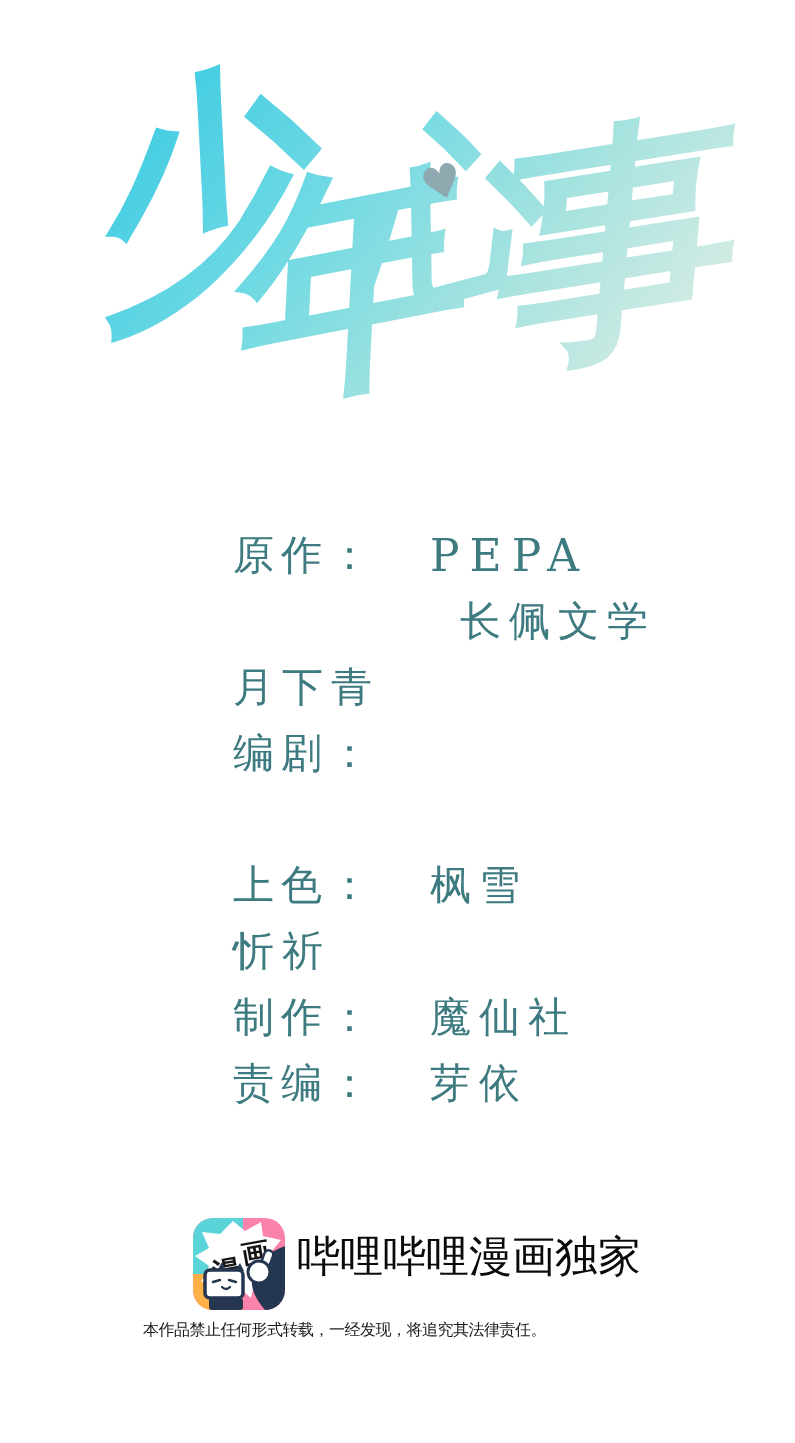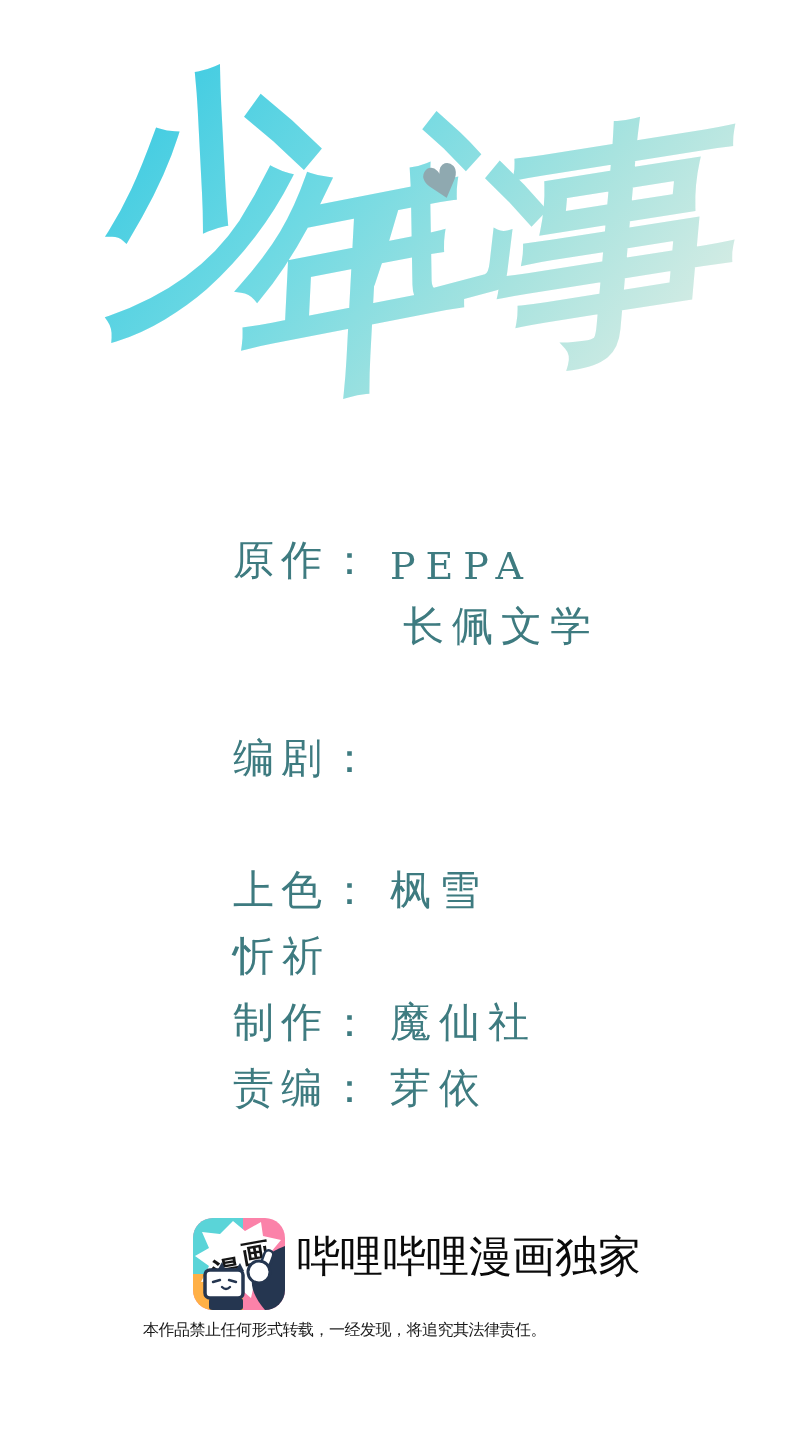--- a/index.html
+++ b/index.html
@@ -35,38 +35,39 @@
   .credits {
     position: absolute;
     left: 233px;
     top: 522px;
     width: 520px;
     color: #3E7B80;
     font-family: "DejaVu Serif", "Liberation Serif", serif;
   }
   .credit-row {
     display: flex;
-    align-items: flex-end;
+    align-items: center;
     height: 66px;
     font-size: 41px;
     letter-spacing: 7px;
     white-space: nowrap;
+    gap: 40px;
   }
   .credit-label {
     display: inline-block;
     width: 157px;
     flex: 0 0 157px;
   }
   .credit-value { display: inline-block; letter-spacing: 8px; }
   .credit-row.latin .credit-value {
-    font-size: 38px;
+    font-size: 44px;
     letter-spacing: 10px;
     font-family: "DejaVu Serif", "Liberation Serif", serif;
   }
-  .credit-row.indent .credit-value { margin-left: 13px; }
+  .credit-row.indent .credit-value { margin-left: 30px; }
 
   
   .app-icon {
     position: absolute;
     left: 193px; top: 1218px;
     width: 92px; height: 92px;
   }
   .app-icon svg { width: 92px; height: 92px; display: block; }
   .icon-manga-label {
     font-family: "DejaVu Serif", "Liberation Serif", serif;
@@ -120,20 +121,21 @@
   <div class="credits">
     <div class="credit-row latin">
       <span class="credit-label">原作：</span>
       <span class="credit-value">PEPA</span>
     </div>
     <div class="credit-row indent">
       <span class="credit-label"></span>
       <span class="credit-value">长佩文学</span>
     </div>
     <div class="credit-row">
+      <span class="credit-value">月下青</span>
     </div>
     <div class="credit-row">
       <span class="credit-label">编剧：</span>
     </div>
     <div class="credit-row">
     </div>
     <div class="credit-row">
       <span class="credit-label">上色：</span>
       <span class="credit-value">枫雪</span>
     </div>

